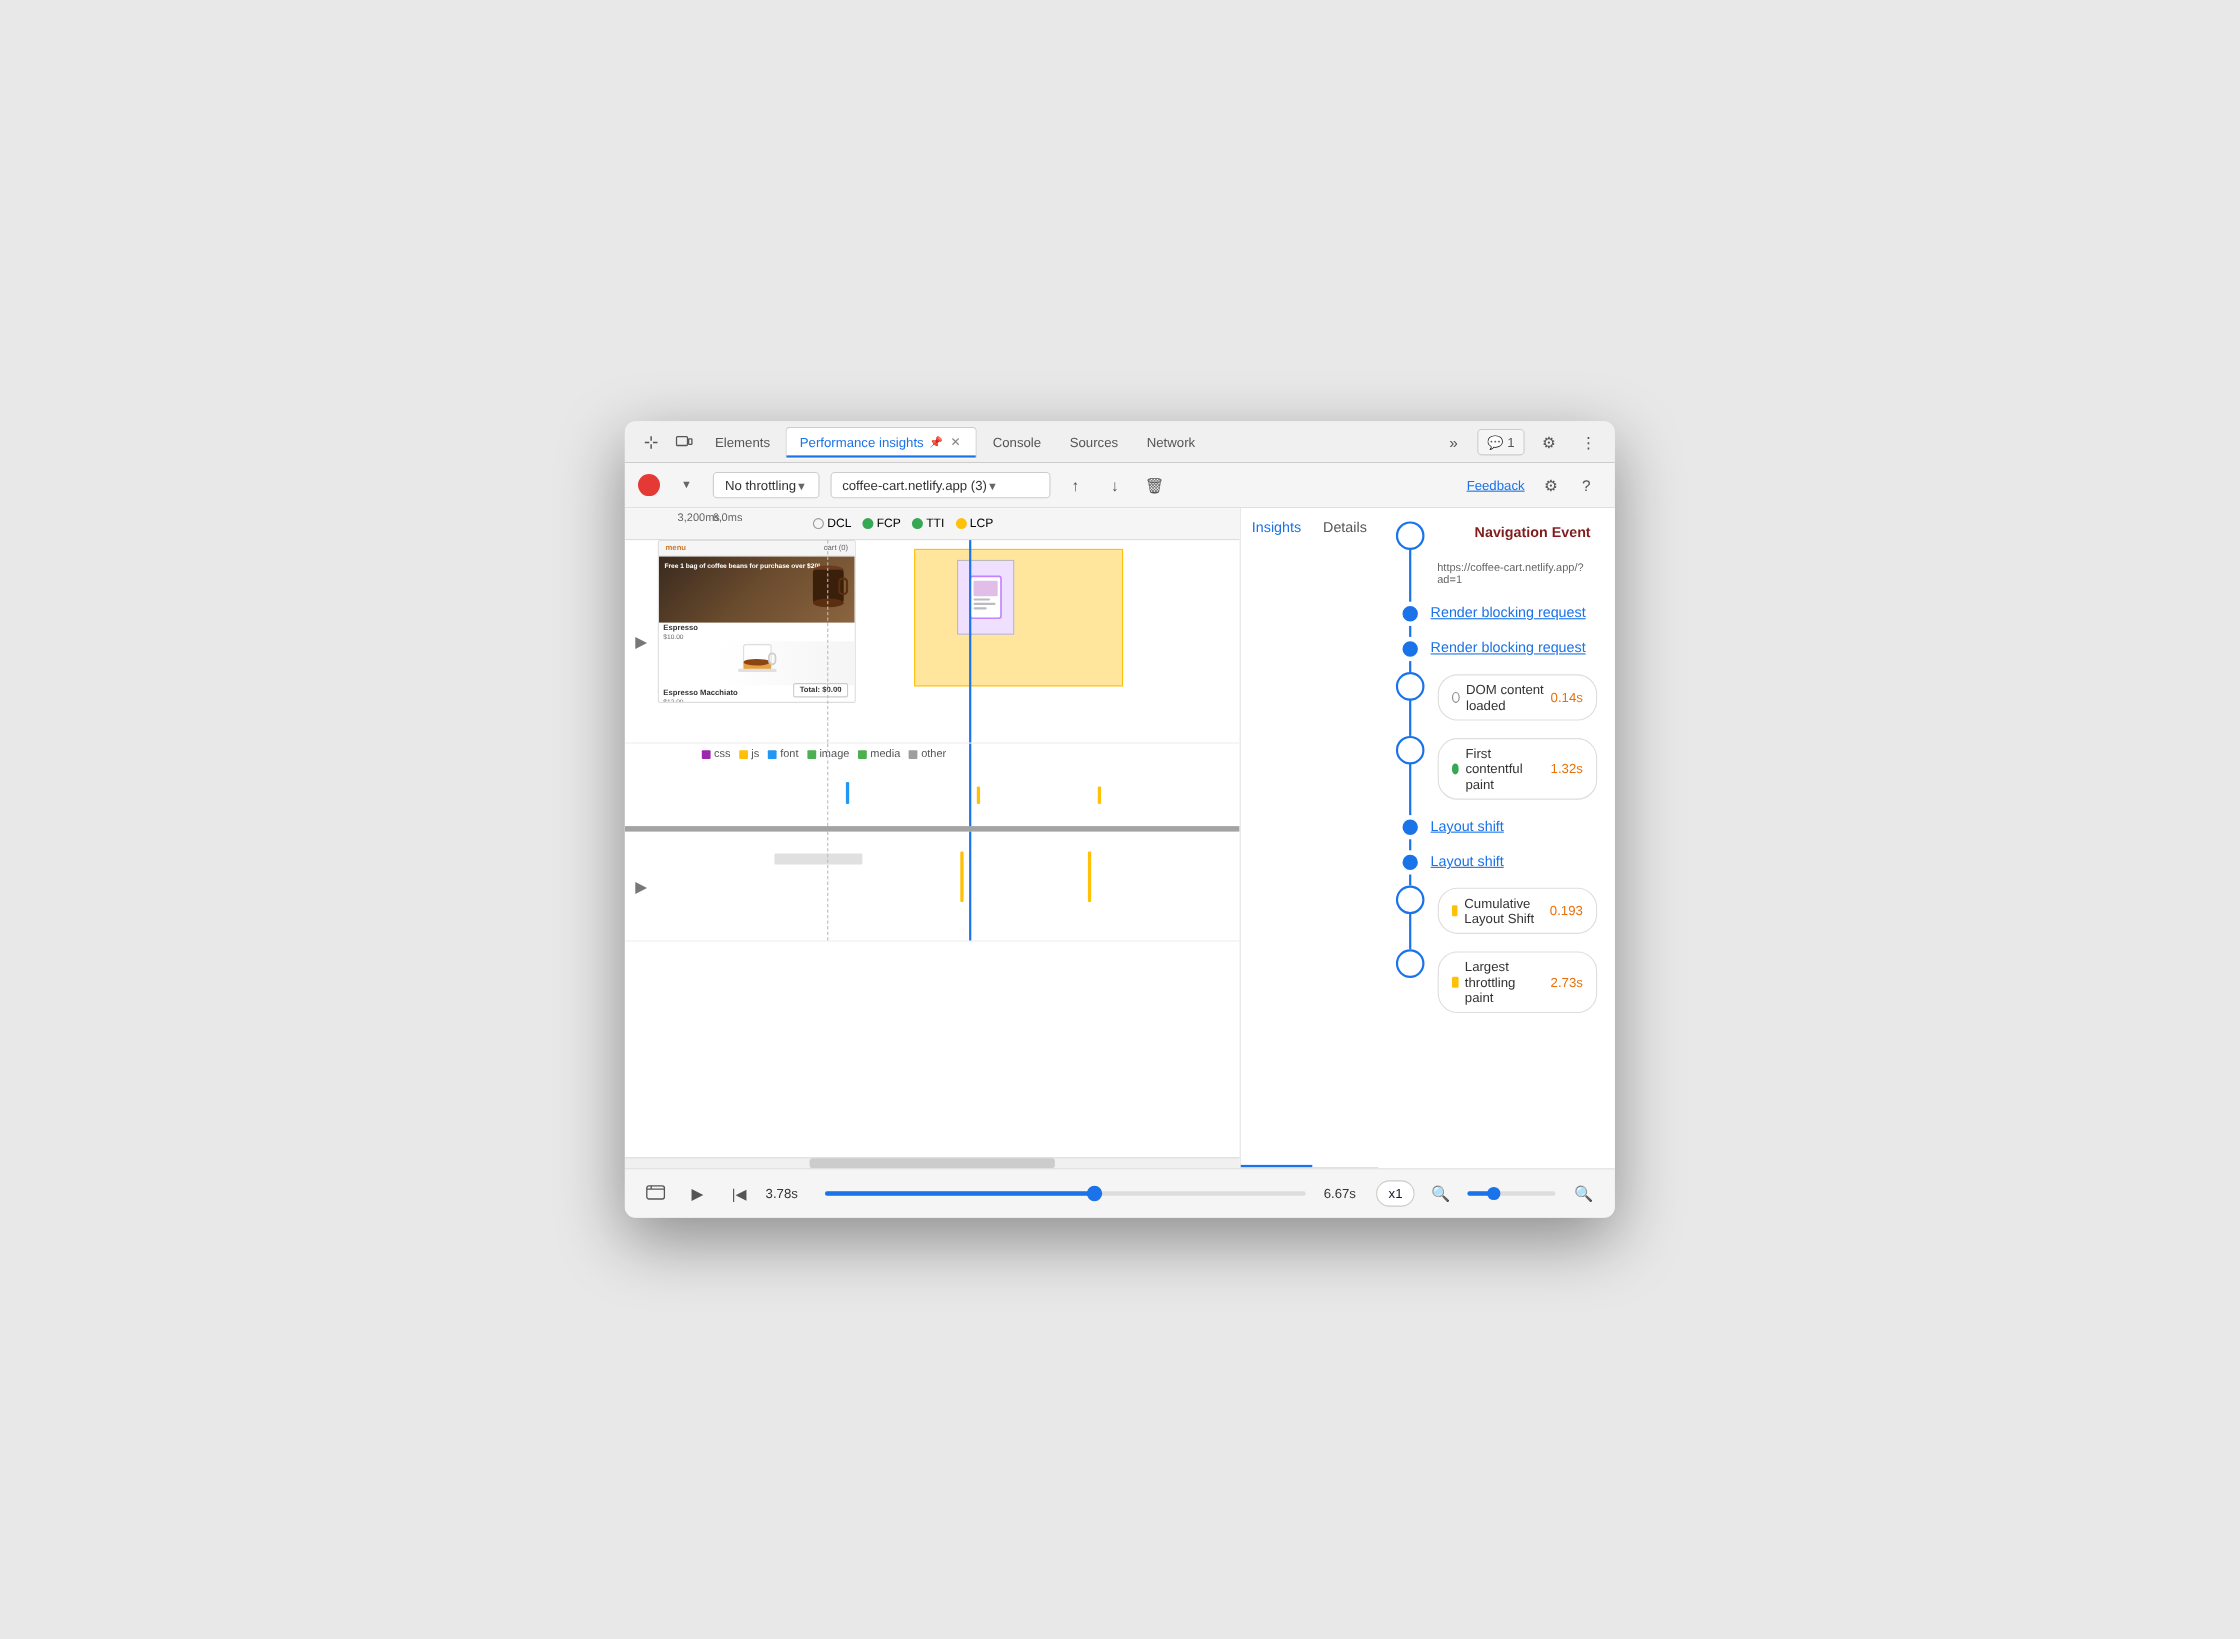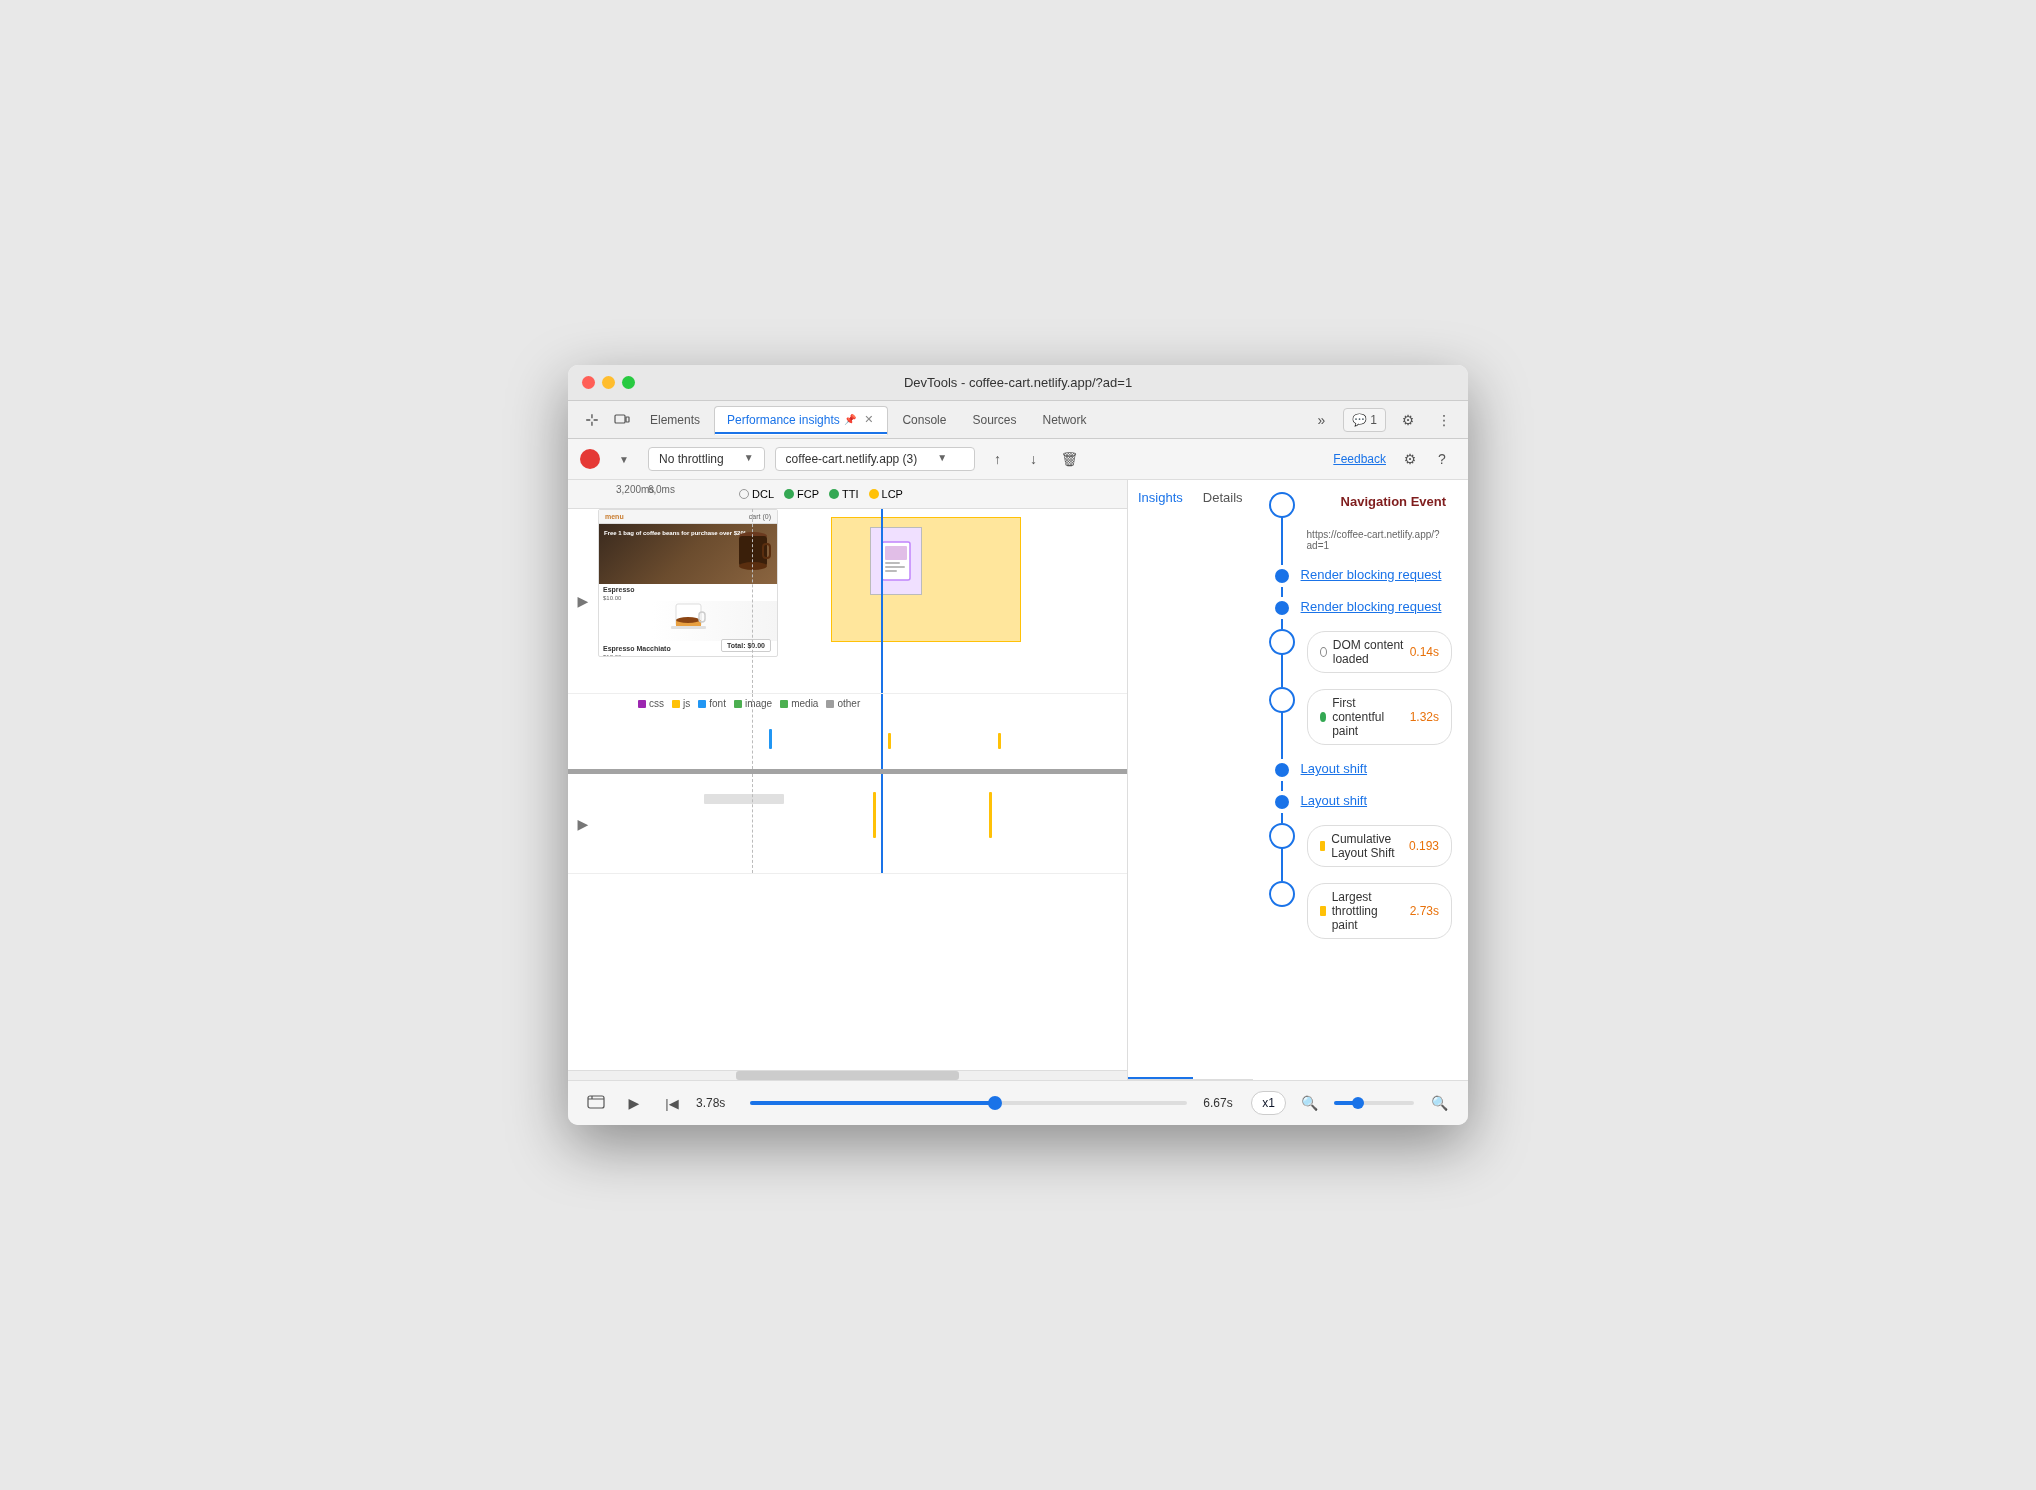--- a/index.html
+++ b/index.html
@@ -132,22 +132,22 @@
     }
     .record-btn {
       width: 20px; height: 20px;
       border-radius: 50%;
       background: #e53935;
       cursor: pointer;
       flex-shrink: 0;
     }
     .dropdown-btn {
       display: flex;
-      align-items: flex-start;
-      gap: 20px;
+      align-items: flex-end;
+      gap: 0;
       padding: 4px 10px;
       border: 1px solid #ccc;
       border-radius: 4px;
       background: #fff;
       cursor: pointer;
       font-size: 12px;
       color: #333;
     }
     .dropdown-arrow { font-size: 10px; color: #666; }
     .toolbar-icon-btn {
@@ -489,28 +489,20 @@
       padding: 4px 8px;
       font-size: 10px;
       color: #555;
     }
   </style>
 </head>
 <body>
 
 <div class="window">
 
-  <div class="title-bar">
-    <div class="traffic-lights">
-      <div class="traffic-light tl-red"></div>
-      <div class="traffic-light tl-yellow"></div>
-      <div class="traffic-light tl-green"></div>
-    </div>
-    <span class="title-text">DevTools - coffee-cart.netlify.app/?ad=1</span>
-  </div>
 
   <div class="tab-bar">
 
     <div class="icon-btn" style="font-size:16px;">⊹</div>
     <div class="icon-btn">
       <svg width="16" height="16" viewBox="0 0 16 16" fill="none">
           <rect x="1" y="3" width="10" height="8" rx="1" stroke="#555" stroke-width="1.2"></rect>
           <rect x="12" y="5" width="3" height="5" rx="0.5" stroke="#555" stroke-width="1.2"></rect>
         </svg>
     </div>

